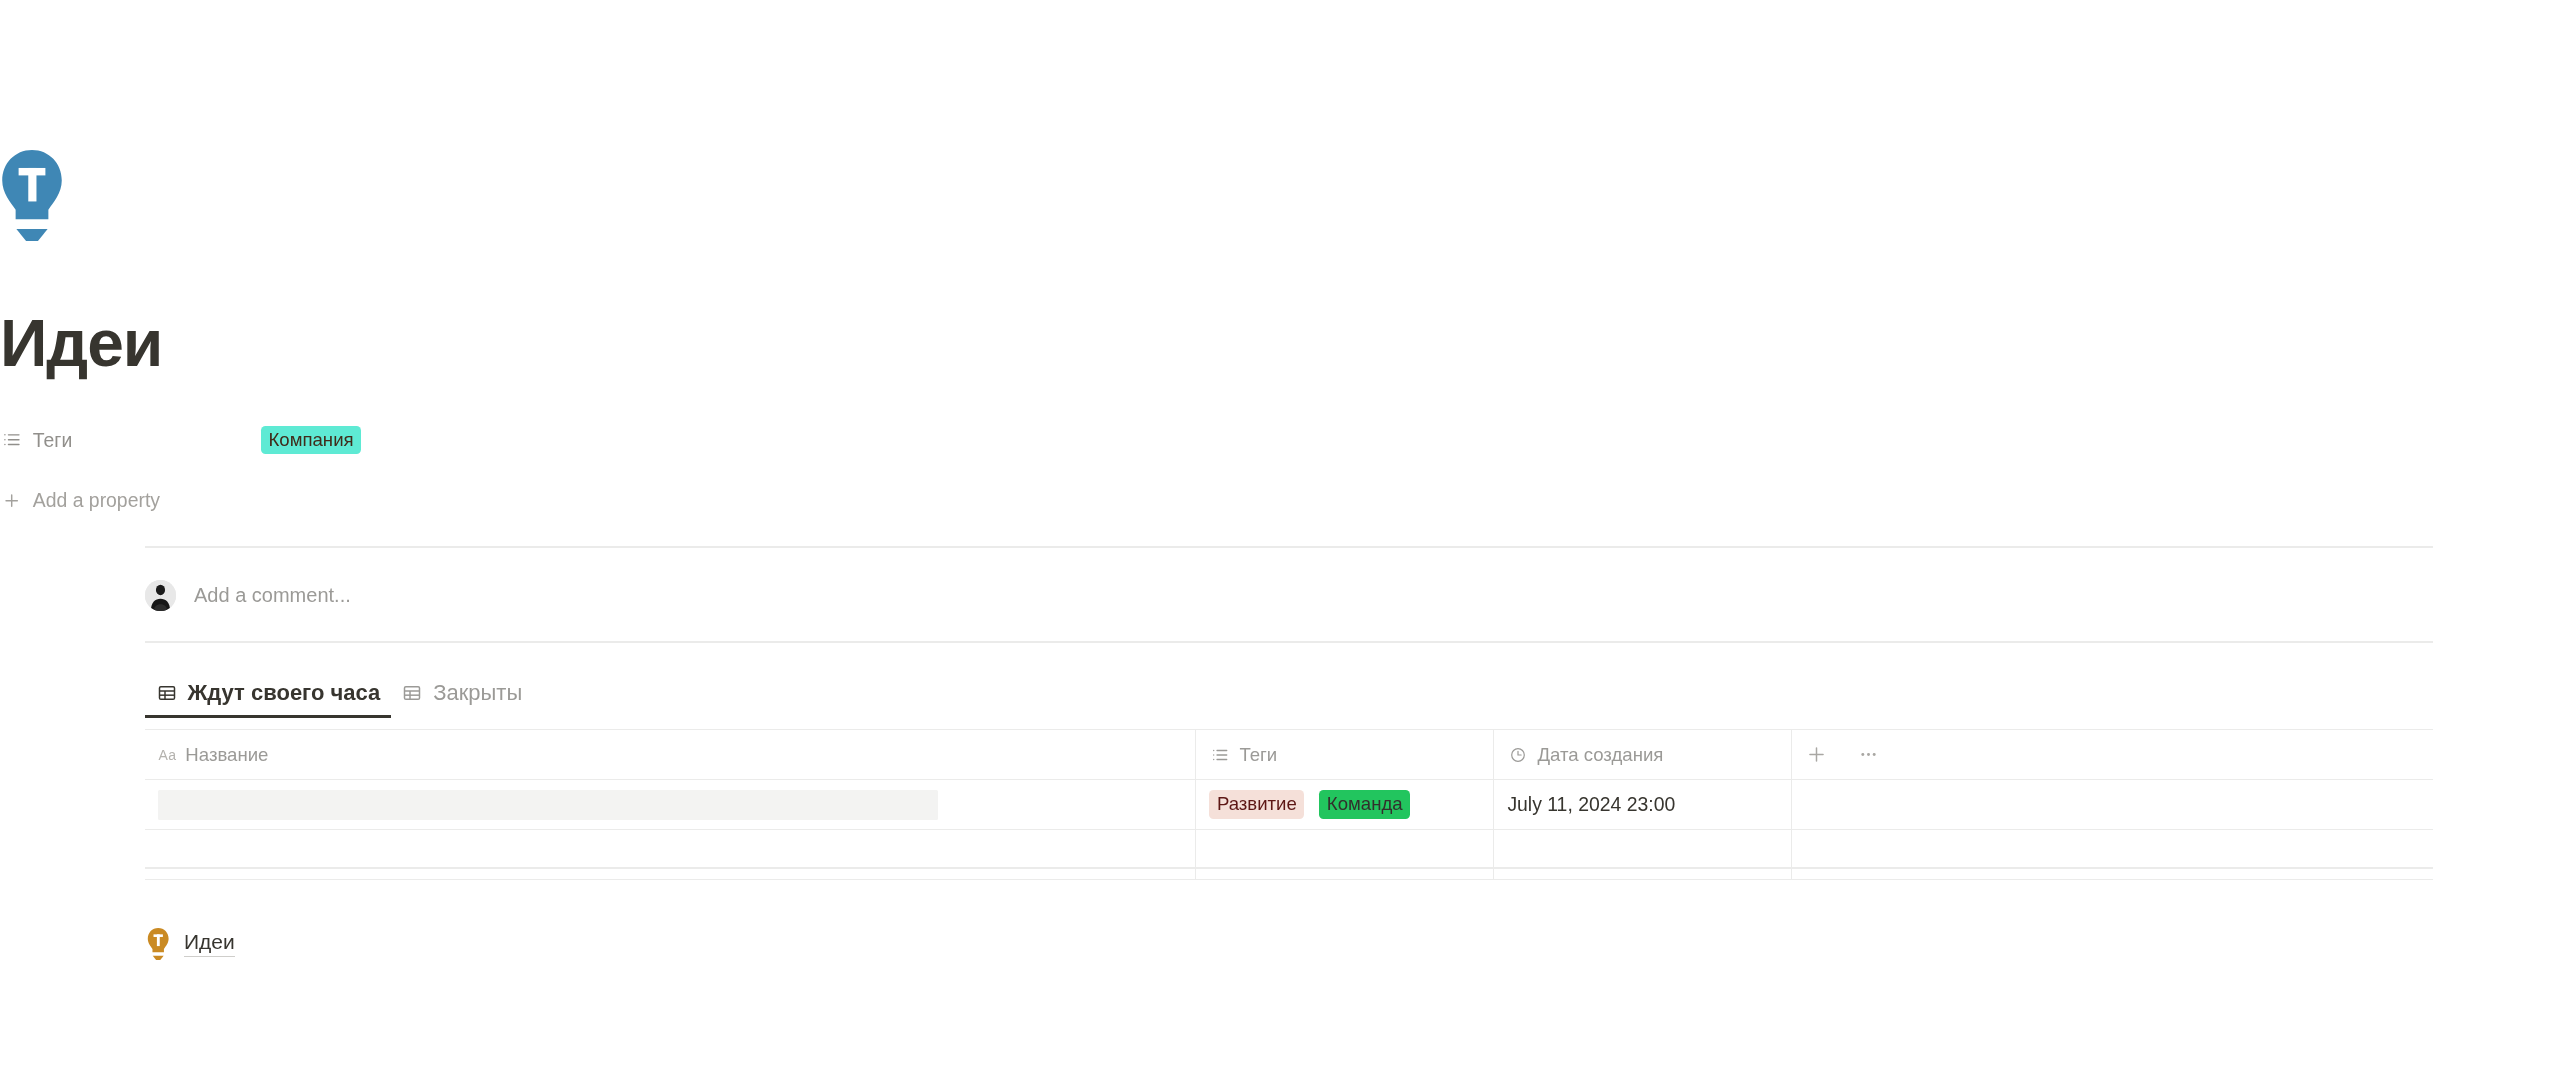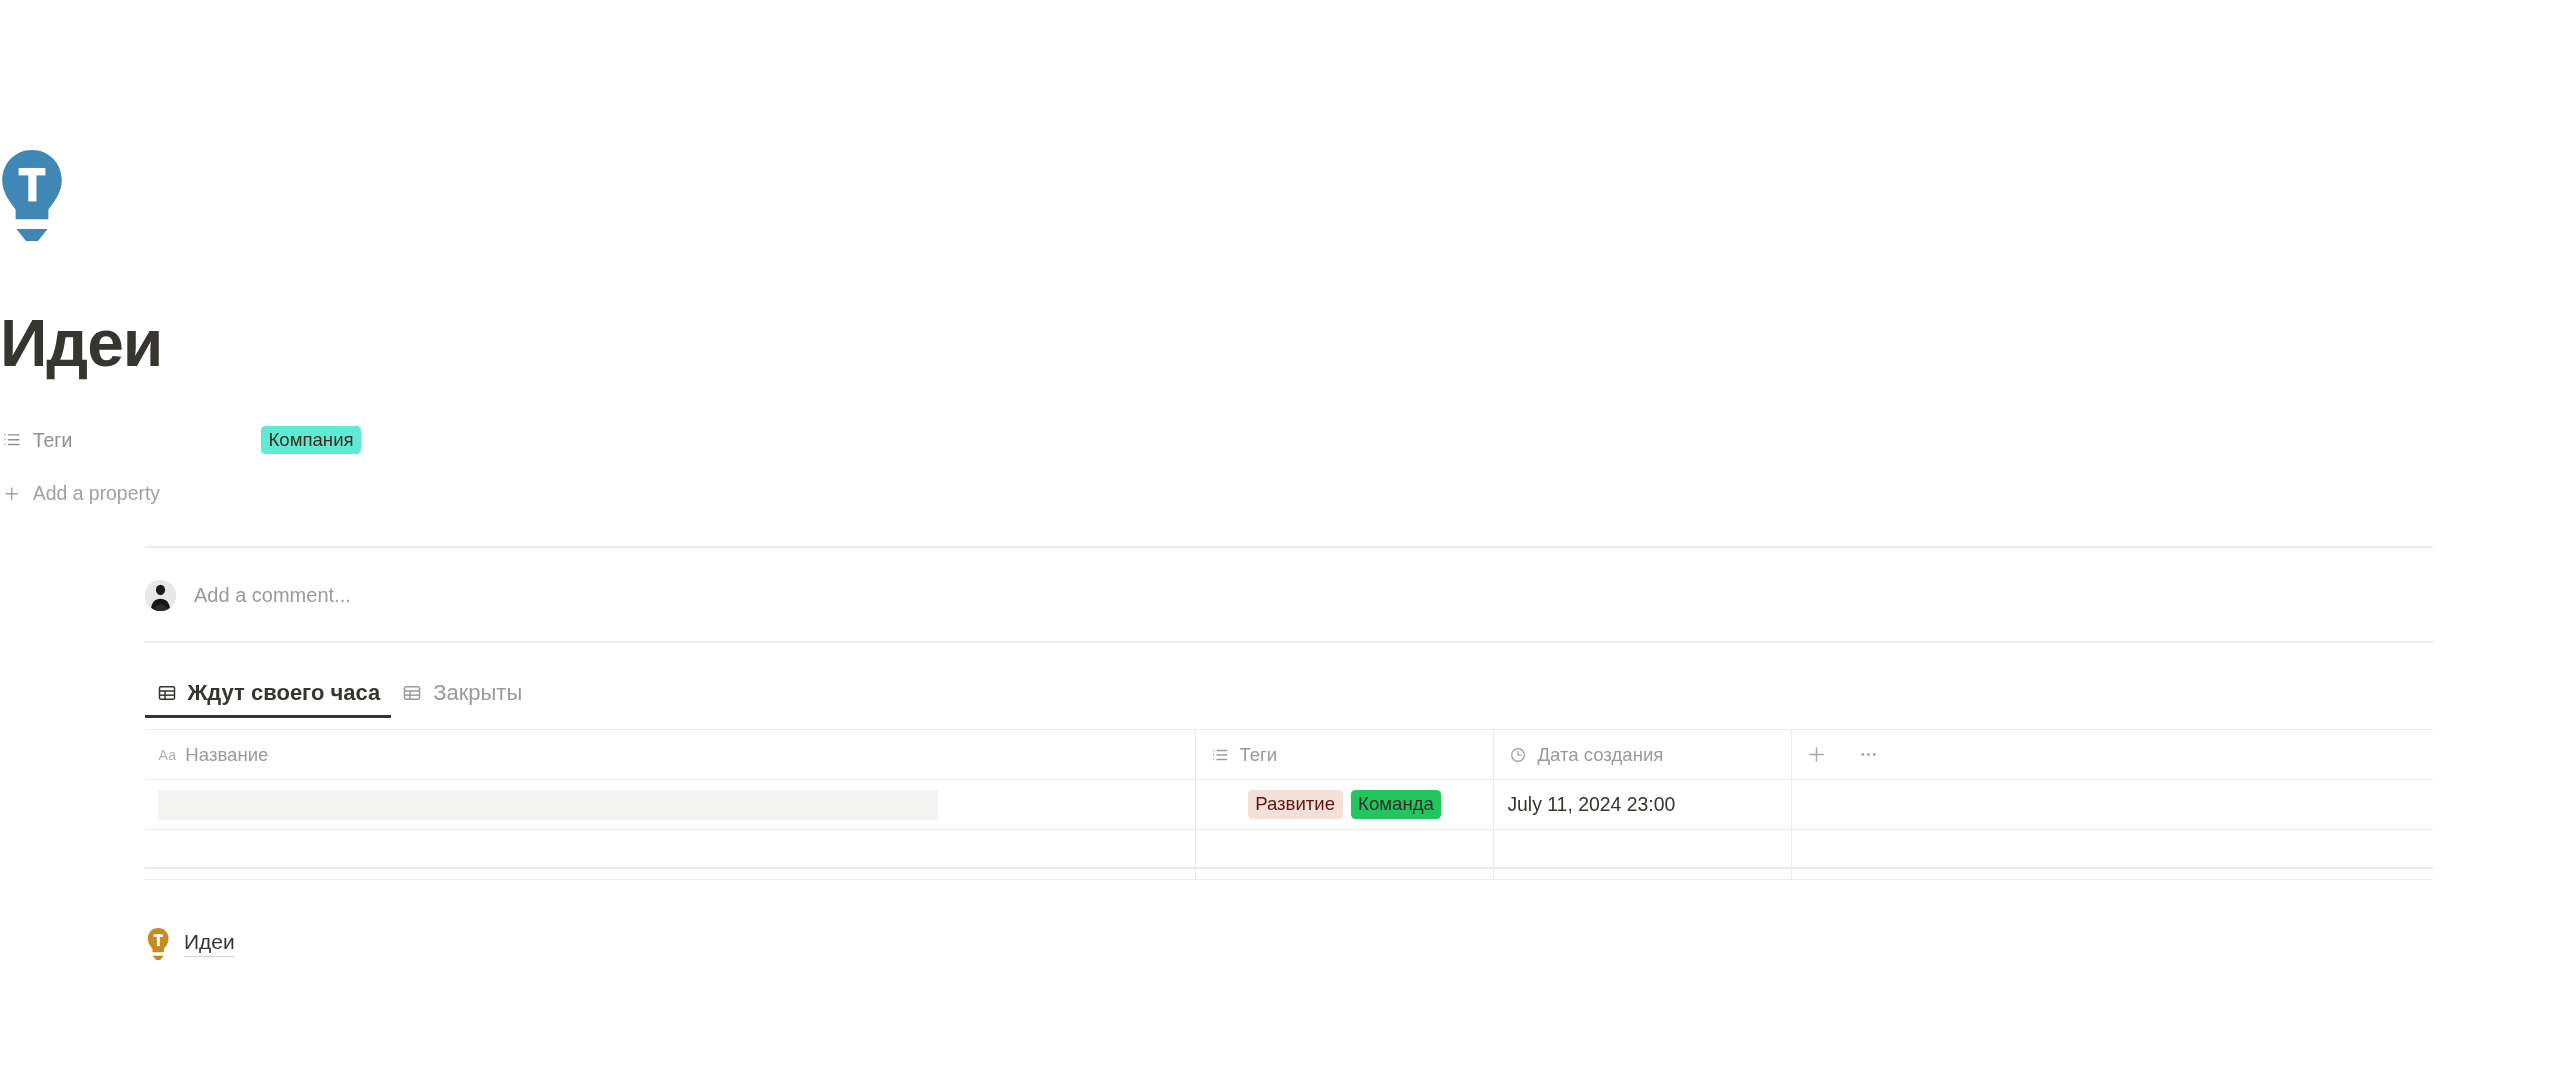--- a/index.html
+++ b/index.html
@@ -78,21 +78,21 @@
     font-size: 18.6px;
     line-height: 1.15;
     white-space: nowrap;
   }
   .pill-yellow { background: #5eead4; color: #402c1b; }
   .pill-pink   { background: #f5e0d9; color: #5d1715; }
   .pill-gray   { background: #22c55e; color: #32302c; }
 
   .add-prop {
     display: flex;
-    align-items: flex-start;
+    align-items: flex-end;
     height: 30px;
     margin-top: 27px;
     color: #a3a19d;
     font-size: 19.4px;
   }
   .add-prop .plus {
     width: 22.4px;
     height: 22.4px;
     margin-right: 10.4px;
     display: inline-flex;
@@ -209,21 +209,21 @@
     color: #b4b2ae;
     margin-right: 9px;
     letter-spacing: 0.4px;
   }
   .redacted {
     width: 780px;
     height: 30px;
     background: #f3f3f2;
     border-radius: 1.5px;
   }
-  .tags-cell { gap: 8px; display: flex; align-items: center; justify-content: center; }
+  .tags-cell { gap: 15px; display: flex; align-items: center; }
   .extra-icons {
     display: flex;
     align-items: center;
     color: #a9a7a3;
     gap: 30px;
   }
   .icon-btn {
     width: 22.4px; height: 22.4px;
     display: inline-flex; align-items: center; justify-content: center;
     cursor: pointer;

